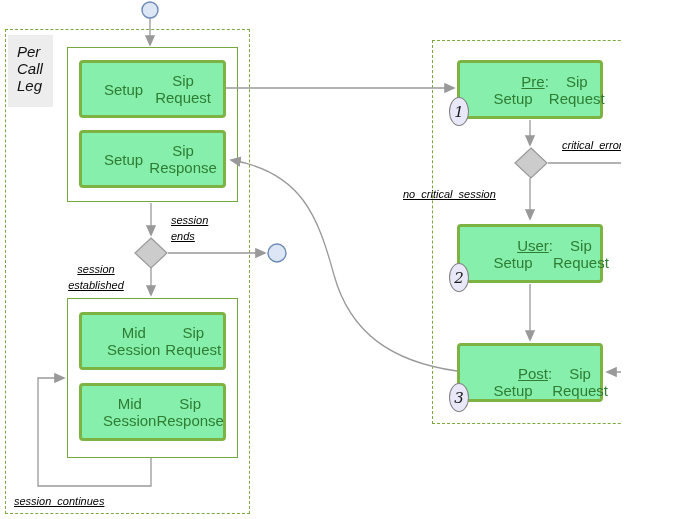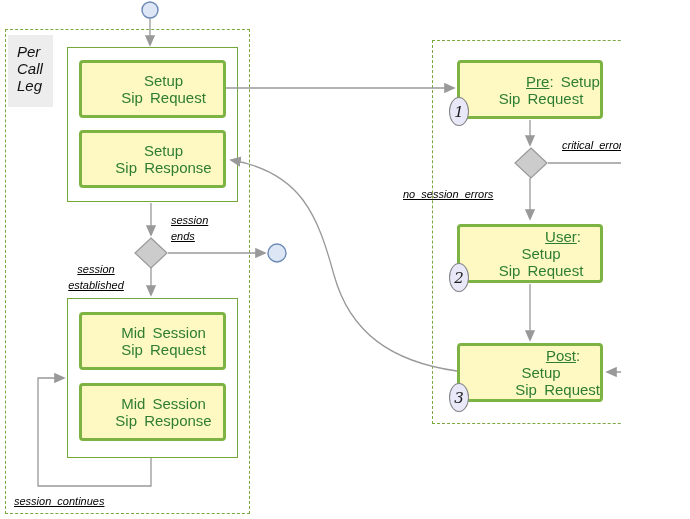--- a/index.html
+++ b/index.html
@@ -4,22 +4,22 @@
 <style>
   html,body{margin:0;padding:0;background:#fff;}
   .canvas{
     position:relative;width:621px;height:519px;background:#fff;overflow:hidden;
     font-family:"Liberation Sans",sans-serif;
   }
   .layer{position:absolute;left:0;top:0;width:690px;height:519px;pointer-events:none;}
   .dashed-container{position:absolute;border:1px dashed #7aa83e;box-sizing:border-box;}
   .solid-container{position:absolute;border:1.5px solid #74a83c;box-sizing:border-box;background:#fff;}
   .node{
-    position:absolute;box-sizing:border-box;background:#fef9c3;border:3px solid #7cb342;
-    border-radius:4px;display:flex;flex-direction:column;align-items:center;justify-content:center;
+    position:absolute;box-sizing:border-box;background:#86efac;border:3px solid #7cb342;
+    border-radius:4px;display:flex;align-items:center;justify-content:center;
     color:#2e7d32;font-size:15px;line-height:17px;text-align:center;word-spacing:3px;padding-left:22px;
   }
   .node .u{text-decoration:underline;margin-left:44px;}
   .region-label{
     position:absolute;background:#ededed;color:#111;font-style:italic;font-size:15px;
     line-height:17px;padding:8px 0 0 9px;box-sizing:border-box;
   }
   .edge-label{
     position:absolute;color:#000000;font-style:italic;font-size:11px;line-height:16px;
     white-space:nowrap;word-spacing:3px;text-decoration:underline;
@@ -113,15 +113,15 @@
   <div class="edge-label" style="left:171px;top:212px;">
     <div>session</div>
     <div>ends</div>
   </div>
   <div class="edge-label center" style="left:46px;top:261px;width:100px;">
     <div>session</div>
     <div>established</div>
   </div>
   <div class="edge-label" style="left:14px;top:493px;">session continues</div>
   <div class="edge-label" style="left:562px;top:137px;">critical error</div>
-  <div class="edge-label" style="left:403px;top:186px;">no session errors</div>
+  <div class="edge-label" style="left:403px;top:186px;">no critical session</div>
 
 </div>
 
 </body></html>

